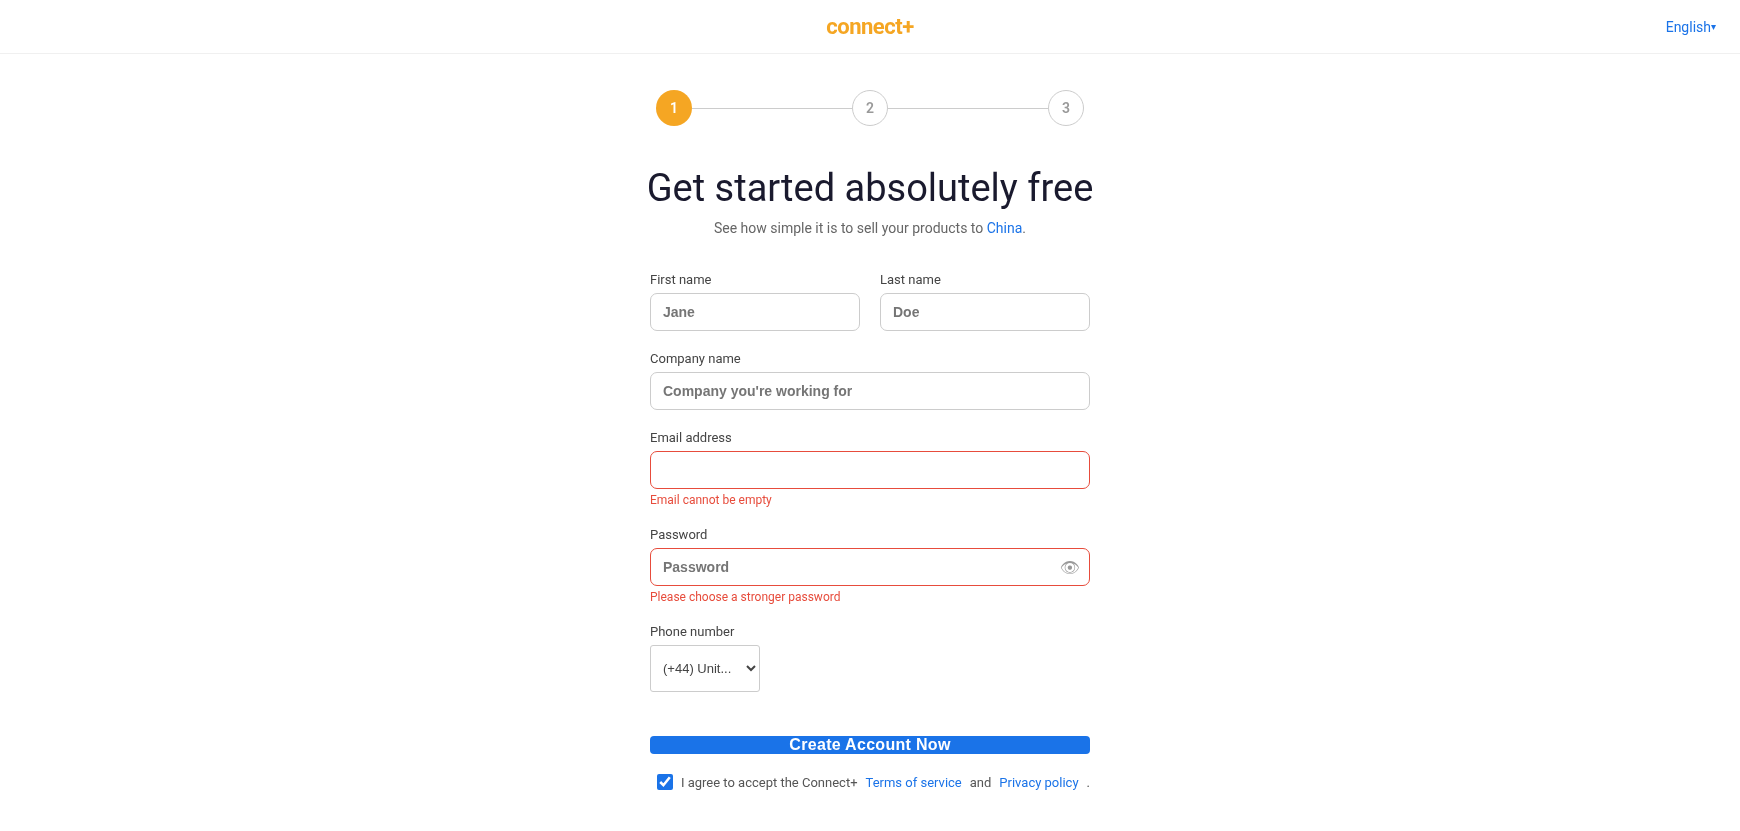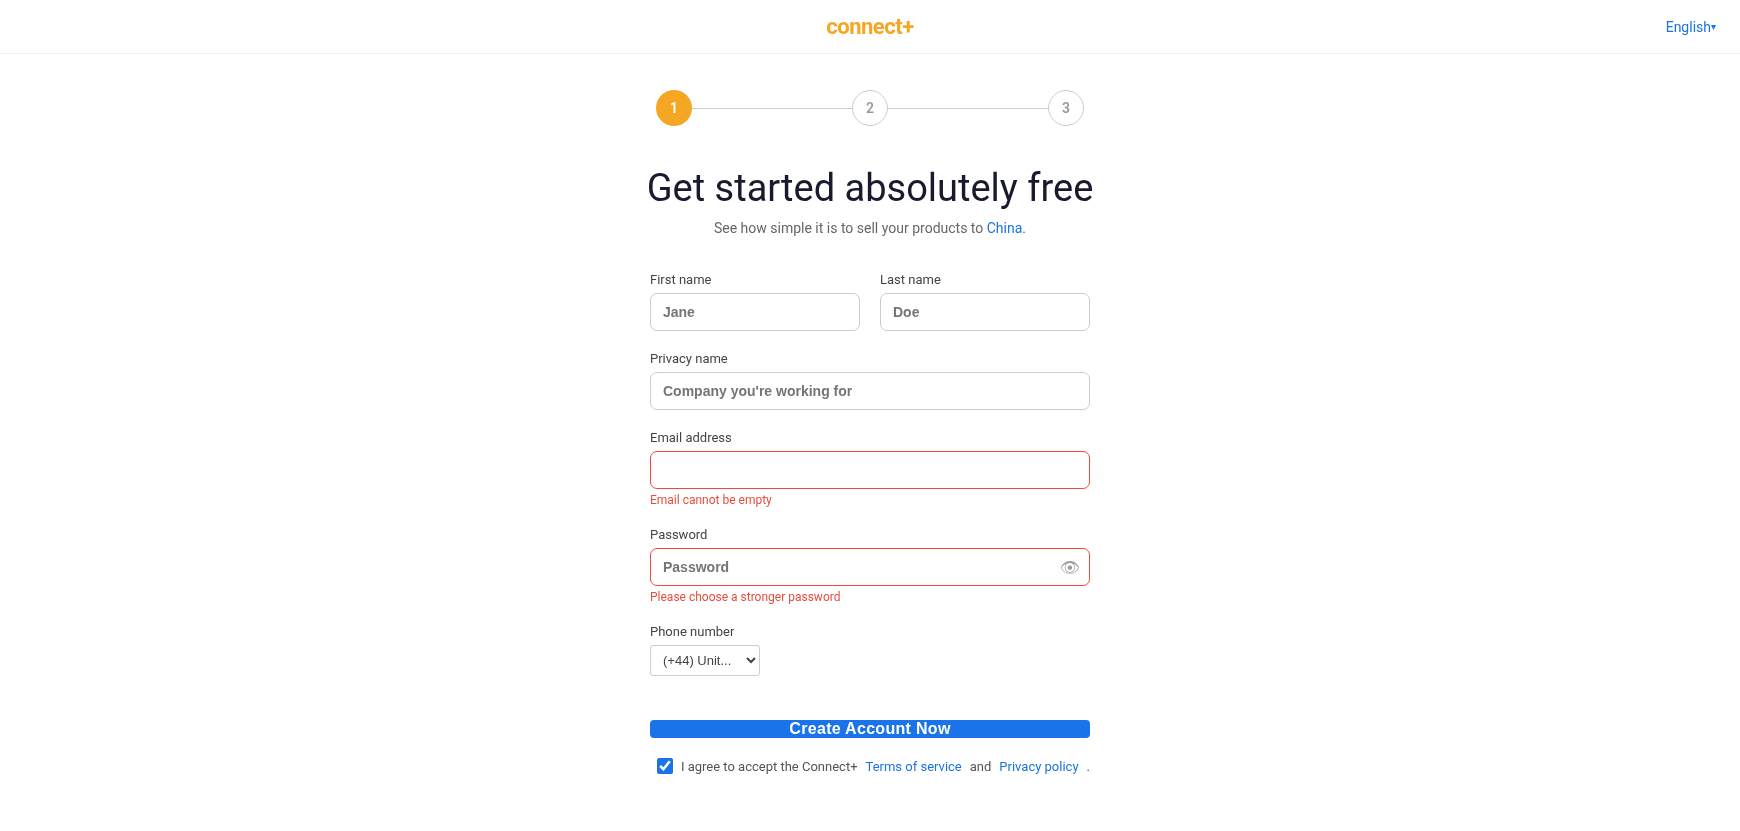--- a/index.html
+++ b/index.html
@@ -167,21 +167,21 @@
       cursor: pointer;
       font-size: 16px;
     }
 
     
     .phone-row {
       display: flex;
       gap: 8px;
     }
     .phone-select {
-      padding: 6px 8px;
+      padding: 14px 8px;
       border: 1px solid #ccc;
       border-radius: 3px;
       font-size: 13px;
       color: #444;
       background: #fff;
       cursor: pointer;
       min-width: 110px;
     }
     .phone-input {
       flex: 1;
@@ -263,21 +263,21 @@
         <input class="form-input" type="text" placeholder="Jane" style="">
       </div>
       <div class="form-group half">
         <label class="form-label">Last name</label>
         <input class="form-input" type="text" placeholder="Doe" style="">
       </div>
     </div>
 
     
     <div class="form-group">
-      <label class="form-label">Privacy name</label>
+      <label class="form-label">Company name</label>
       <input class="form-input" type="text" placeholder="Company you're working for" style="">
     </div>
 
     
     <div class="form-group">
       <label class="form-label">Email address</label>
       <input class="form-input error" type="email" placeholder="" style="">
       <span class="error-text">Email cannot be empty</span>
     </div>
 

